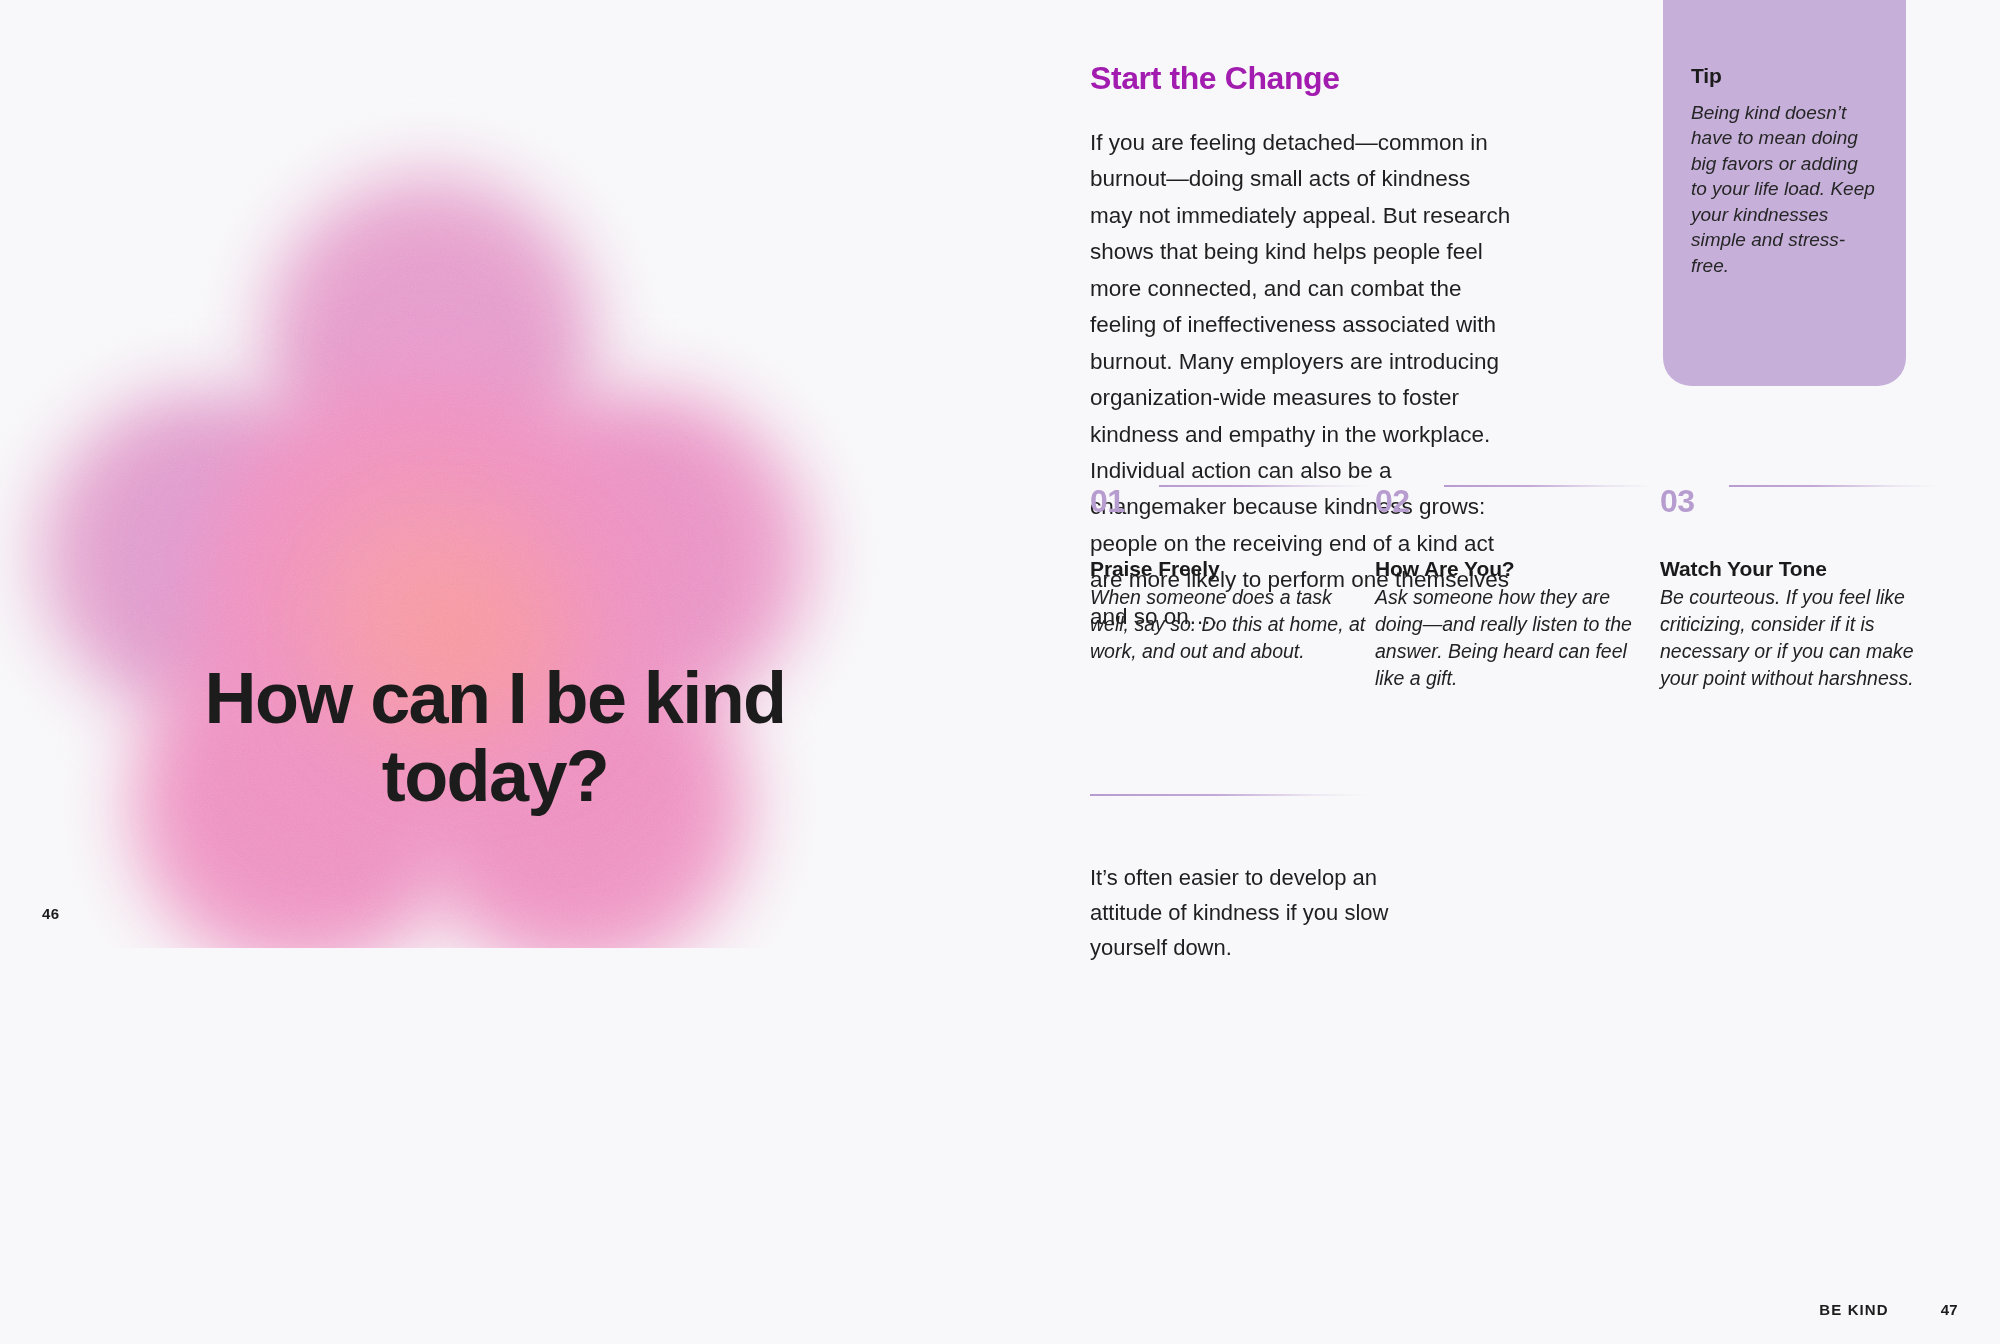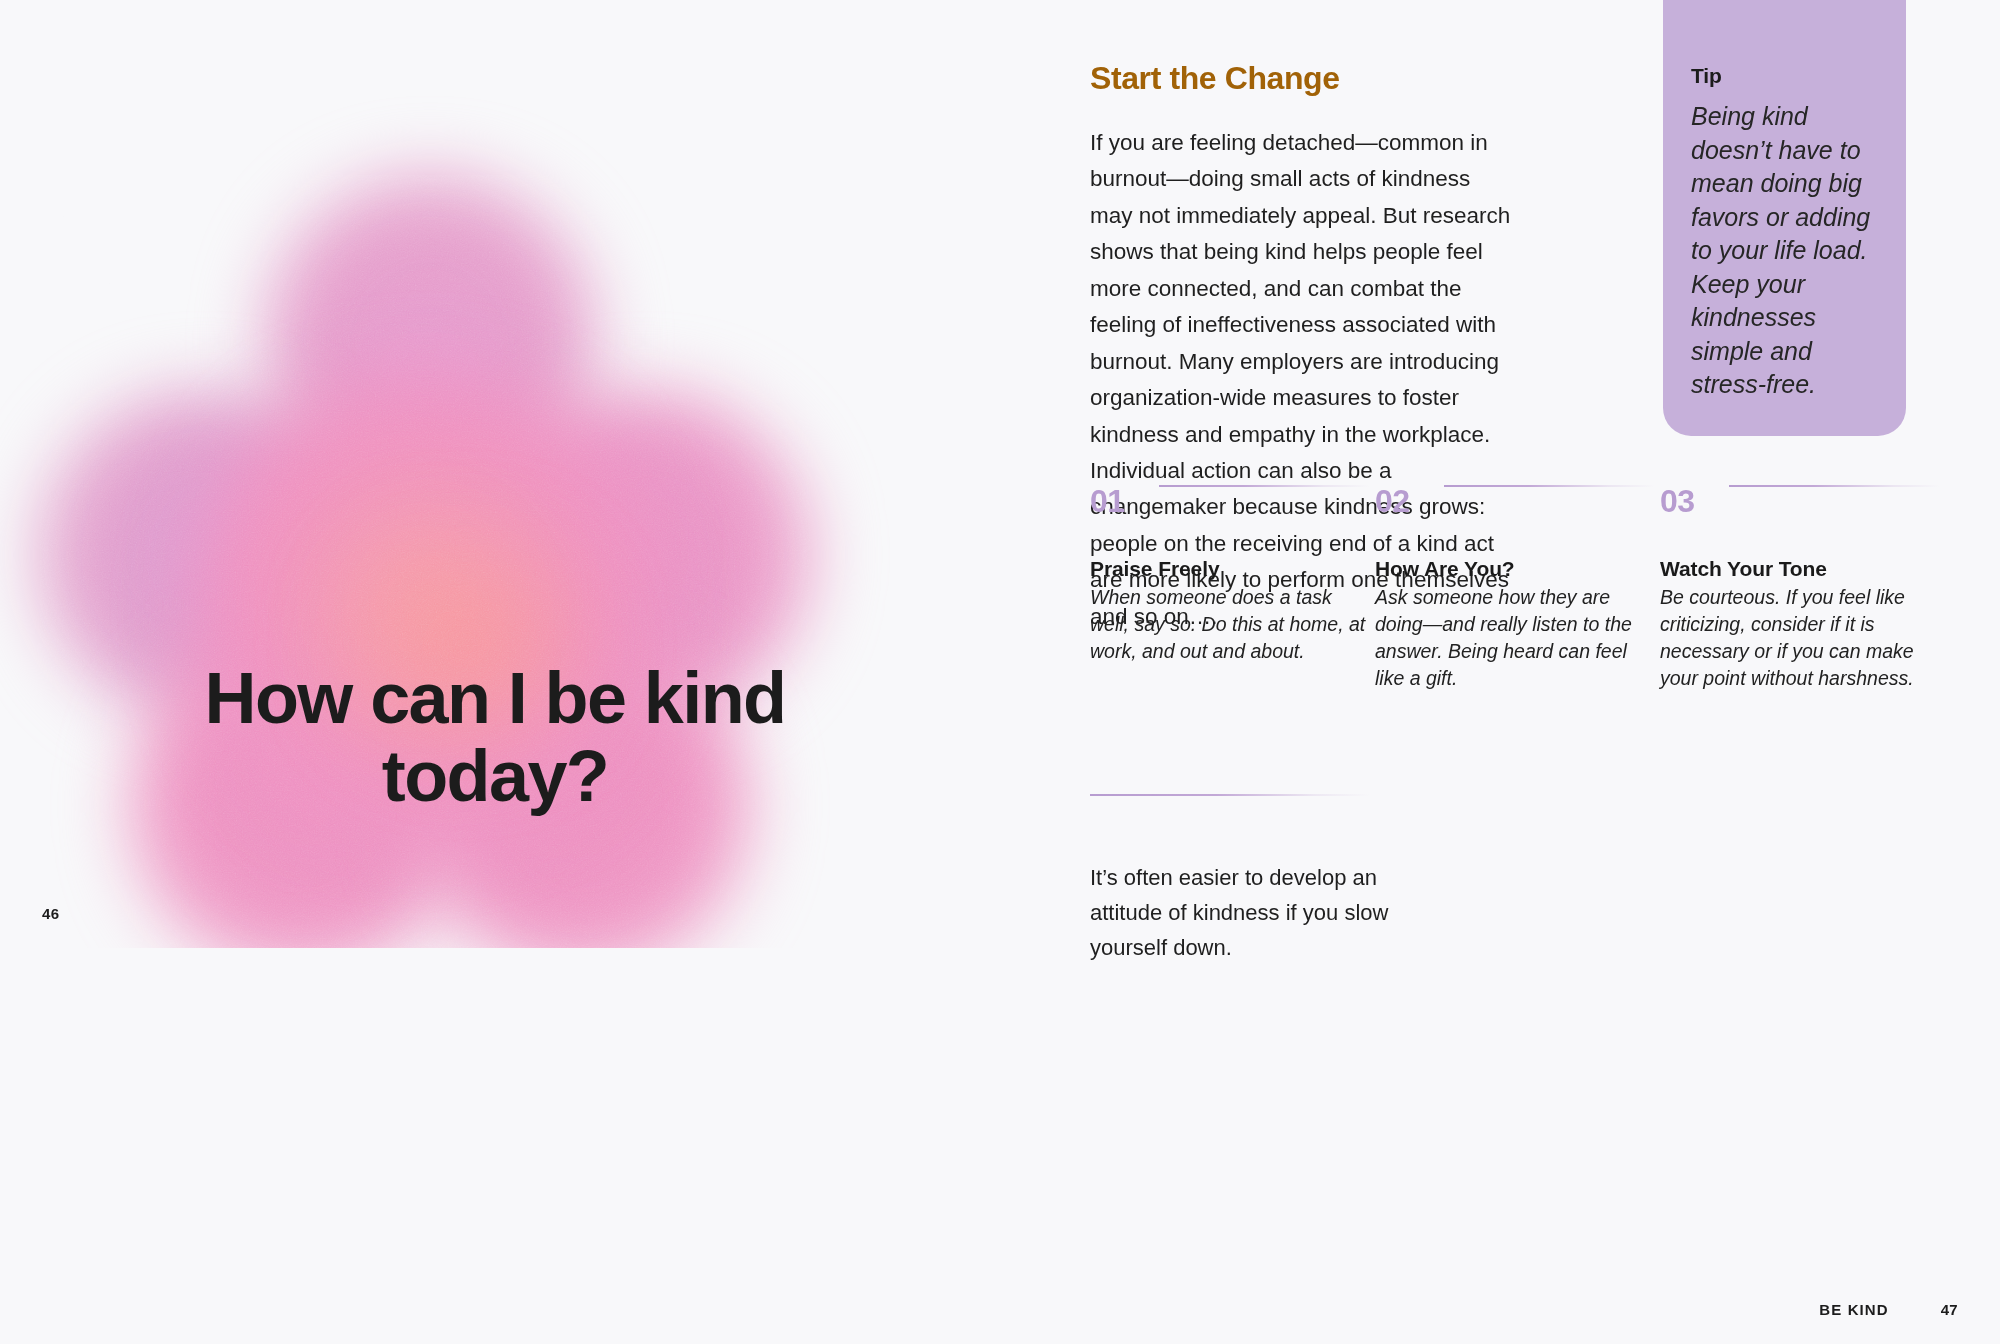--- a/index.html
+++ b/index.html
@@ -69,27 +69,27 @@
     box-sizing:border-box;
     background:#c6b0da;
     border-radius:0 0 28px 28px;
     min-height:396px;
   }
   .tip-title{
     font-size:21px;font-weight:700;color:#1c1c1c;
     margin:0 0 12px 0;letter-spacing:-.2px;
   }
   .tip-body{
-    font-size:25px;font-style:italic;line-height:1.34;
+    font-size:19px;font-style:italic;line-height:1.34;
     color:#262626;margin:0;
   }
 
   .section-title{
     position:absolute;left:45px;top:60px;
-    font-size:32px;font-weight:700;letter-spacing:-.4px;color:#a16207;
+    font-size:32px;font-weight:700;letter-spacing:-.4px;color:#a21caf;
     margin:0;
   }
   .intro{
     position:absolute;left:45px;top:125px;width:425px;
     font-size:22.5px;line-height:1.62;color:#1f1f1f;margin:0;
   }
 
   
   .tips-grid{
     position:absolute;left:45px;top:485px;width:890px;

